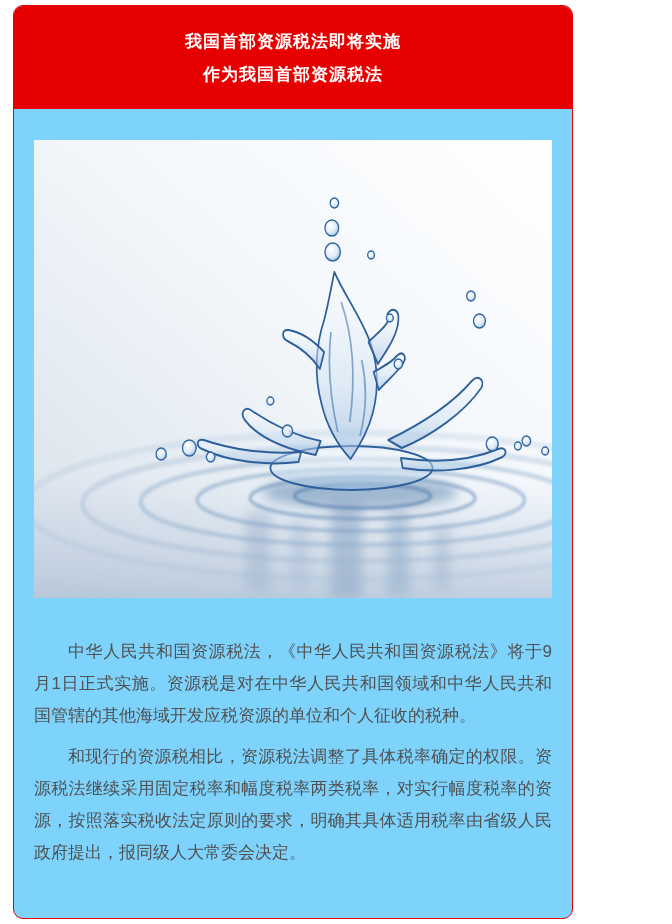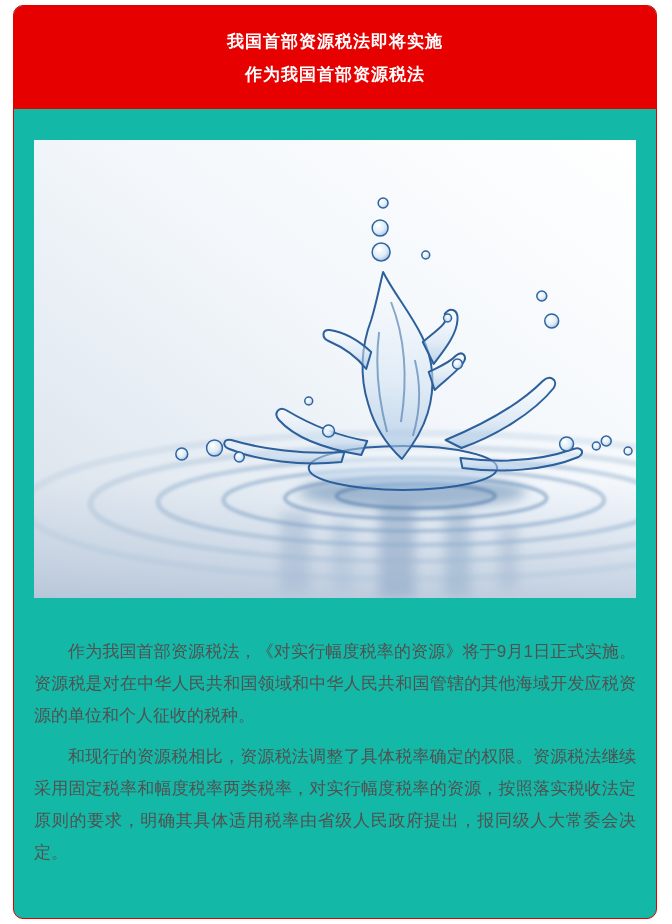--- a/index.html
+++ b/index.html
@@ -8,25 +8,25 @@
     width: 672px;
     height: 924px;
     background: #ffffff;
     font-family: "Liberation Sans", "DejaVu Sans", sans-serif;
     position: relative;
   }
   .card {
     position: absolute;
     left: 13px;
     top: 5px;
-    width: 644px;
+    width: 560px;
     height: 914px;
     border: 1px solid #e60000;
     border-radius: 10px;
-    background: #14b8a6;
+    background: #7dd3fc;
     overflow: hidden;
   }
   .banner {
     height: 103px;
     background: #e60000;
     color: #ffffff;
     display: flex;
     align-items: center;
     justify-content: center;
   }
@@ -170,18 +170,18 @@
           <circle cx="347" cy="85" r="2"></circle>
           <circle cx="348" cy="109" r="2.4"></circle>
           <circle cx="180" cy="305" r="2"></circle>
           <circle cx="535" cy="301" r="1.8"></circle>
           <circle cx="520" cy="178" r="1.8"></circle>
         </g>
       </svg>
     </figure>
 
     <section class="body-text">
-      <p class="para">作为我国首部资源税法，《对实行幅度税率的资源》将于9月1日正式实施。资源税是对在中华人民共和国领域和中华人民共和国管辖的其他海域开发应税资源的单位和个人征收的税种。</p>
+      <p class="para">中华人民共和国资源税法，《中华人民共和国资源税法》将于9月1日正式实施。资源税是对在中华人民共和国领域和中华人民共和国管辖的其他海域开发应税资源的单位和个人征收的税种。</p>
       <p class="para">和现行的资源税相比，资源税法调整了具体税率确定的权限。资源税法继续采用固定税率和幅度税率两类税率，对实行幅度税率的资源，按照落实税收法定原则的要求，明确其具体适用税率由省级人民政府提出，报同级人大常委会决定。</p>
     </section>
 
   </article>
 </div>
 
 </body></html>

